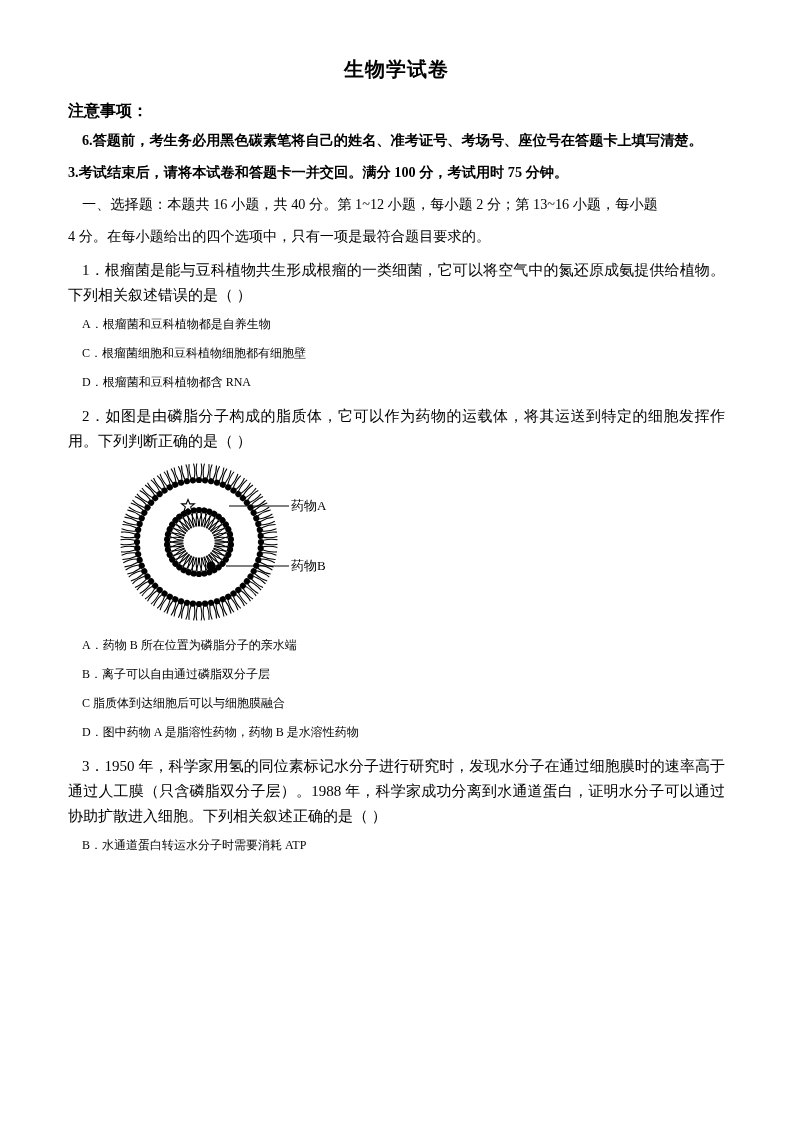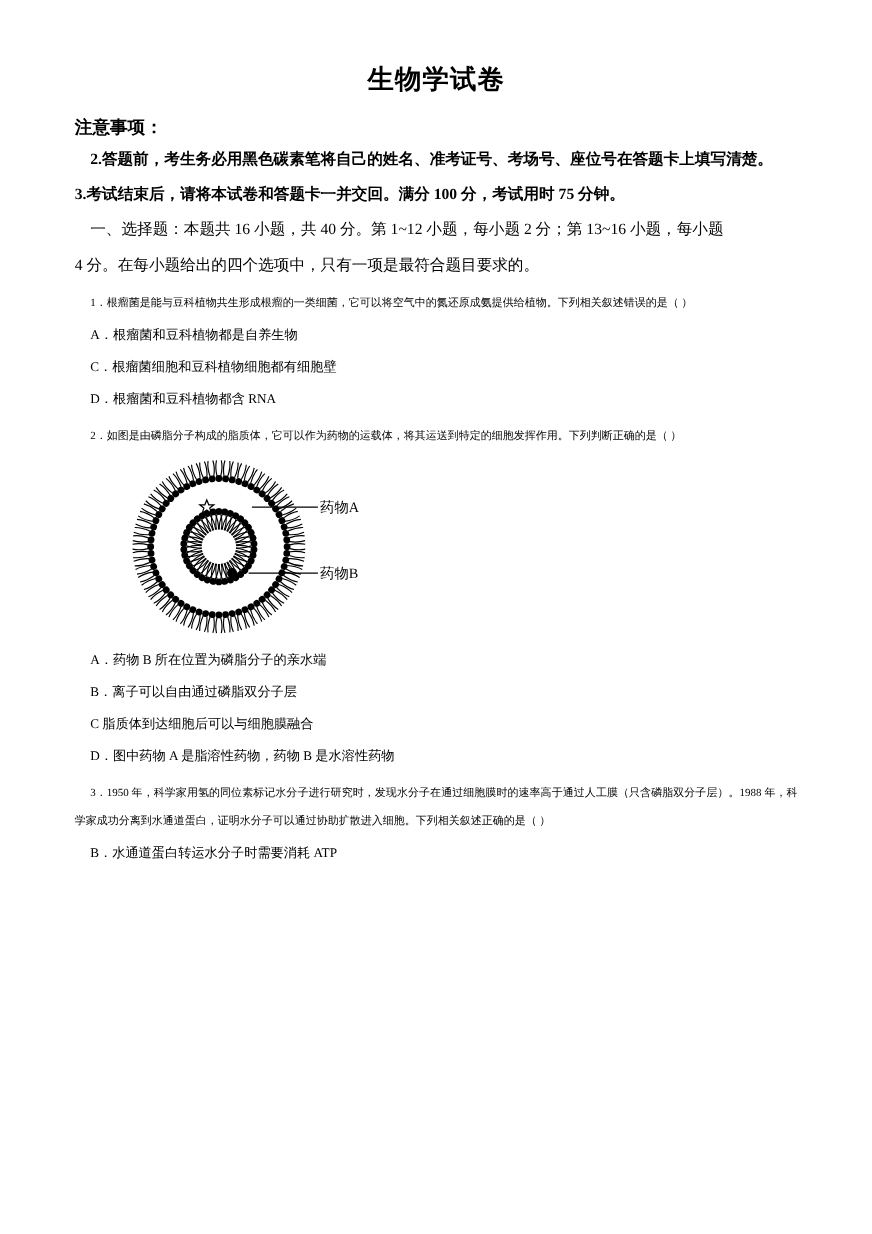--- a/index.html
+++ b/index.html
@@ -17,21 +17,21 @@
   }
   .page {
     position: relative;
     width: 793px;
     height: 1122px;
     box-sizing: border-box;
     padding: 0 68px;
   }
   .doc-title {
     text-align: center;
-    font-size: 24px;
+    font-size: 20px;
     font-weight: bold;
     margin-top: 56px;
     margin-bottom: 18px;
     letter-spacing: 1px;
   }
   .notice-head {
     font-size: 16px;
     font-weight: bold;
     margin: 0 0 6px 0;
   }
@@ -42,21 +42,21 @@
     text-align: justify;
     text-justify: inter-ideograph;
   }
   p.bold {
     font-weight: bold;
   }
   p.indent1 {
     text-indent: 14px;
   }
   .q-stem {
-    font-size: 10px;
+    font-size: 15px;
     line-height: 25px;
     margin: 9px 0 4px 0;
     text-align: justify;
     text-justify: inter-ideograph;
     text-indent: 14px;
   }
   .opt {
     font-size: 12px;
     line-height: 25px;
     margin: 4px 0 4px 0;
@@ -83,21 +83,21 @@
 </style>
 </head>
 <body>
 
 <div class="page">
 
   <div class="doc-title">生物学试卷</div>
 
   <div class="notice-head">注意事项：</div>
 
-  <p class="para bold indent1">2.答题前，考生务必用黑色碳素笔将自己的姓名、准考证号、考场号、座位号在答题卡上填写清楚。</p>
+  <p class="para bold indent1">6.答题前，考生务必用黑色碳素笔将自己的姓名、准考证号、考场号、座位号在答题卡上填写清楚。</p>
   <p class="para bold">3.考试结束后，请将本试卷和答题卡一并交回。满分 100 分，考试用时 75 分钟。</p>
 
   <p class="para indent1">一、选择题：本题共 16 小题，共 40 分。第 1~12 小题，每小题 2 分；第 13~16 小题，每小题</p>
   <p class="para">4 分。在每小题给出的四个选项中，只有一项是最符合题目要求的。</p>
 
   <div>
     <p class="q-stem">1．根瘤菌是能与豆科植物共生形成根瘤的一类细菌，它可以将空气中的氮还原成氨提供给植物。下列相关叙述错误的是（       ）</p>
     <p class="opt">A．根瘤菌和豆科植物都是自养生物</p>
     <p class="opt">C．根瘤菌细胞和豆科植物细胞都有细胞壁</p>
     <p class="opt">D．根瘤菌和豆科植物都含 RNA</p>

